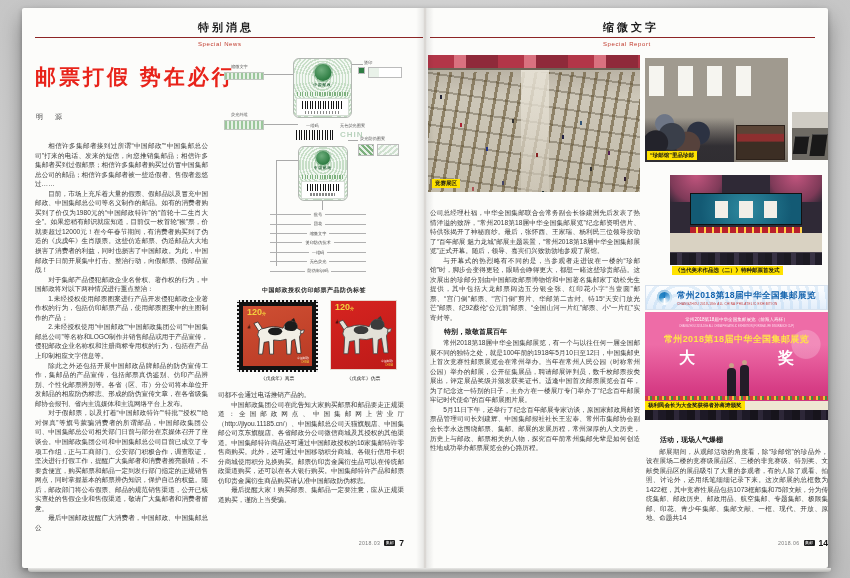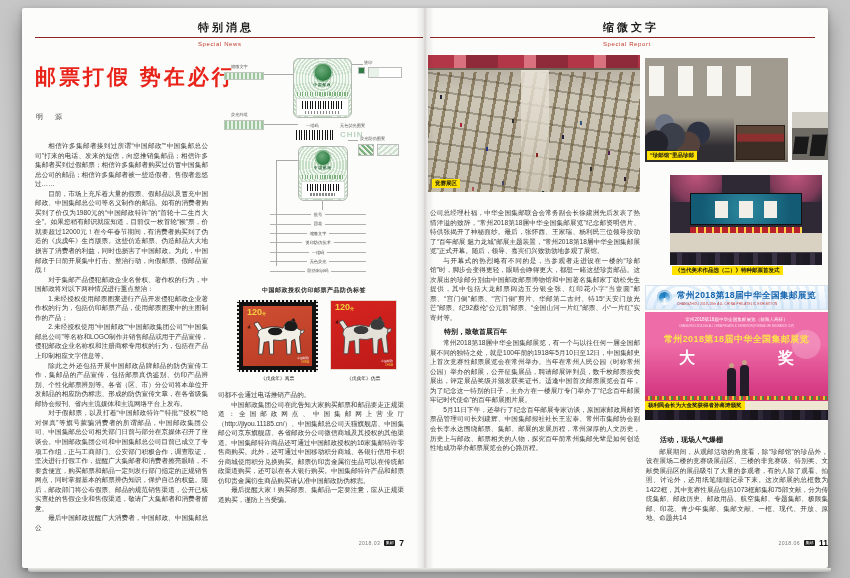--- a/index.html
+++ b/index.html
@@ -378,18 +378,18 @@
     </div>
 
     <div class="abs bodycol" style="left:221px;top:427px;width:182px;height:100px;overflow:hidden;">
       <p class="subhead" style="margin-top:0 !important;">活动，现场人气爆棚</p>
       <p>邮展期间，从观邮活动的角度看，除“珍邮馆”的珍品外，设在展场二楼的竞赛级展品区、三楼的非竞赛级、特别奖、文献类展品区的展品吸引了大量的参观者，有的人除了观看、拍照、讨论外，还用纸笔细细记录下来。这次邮展的总框数为1422框，其中竞赛性展品包括1073框邮集和75部文献，分为传统集邮、邮政历史、邮政用品、航空集邮、专题集邮、极限集邮、印花、青少年集邮、集邮文献、一框、现代、开放、原地、命题共14</p>
     </div>
 
     <div class="pfooter" style="left:221px;top:530px;width:182px;">
       <span class="pf-issue">2018.06</span>
       <span class="pf-logo">集邮</span>
-      <span class="pf-num">11</span>
+      <span class="pf-num">14</span>
     </div>
   </div>
 
   <div class="fold"></div>
 </div>
 
 </body></html>

